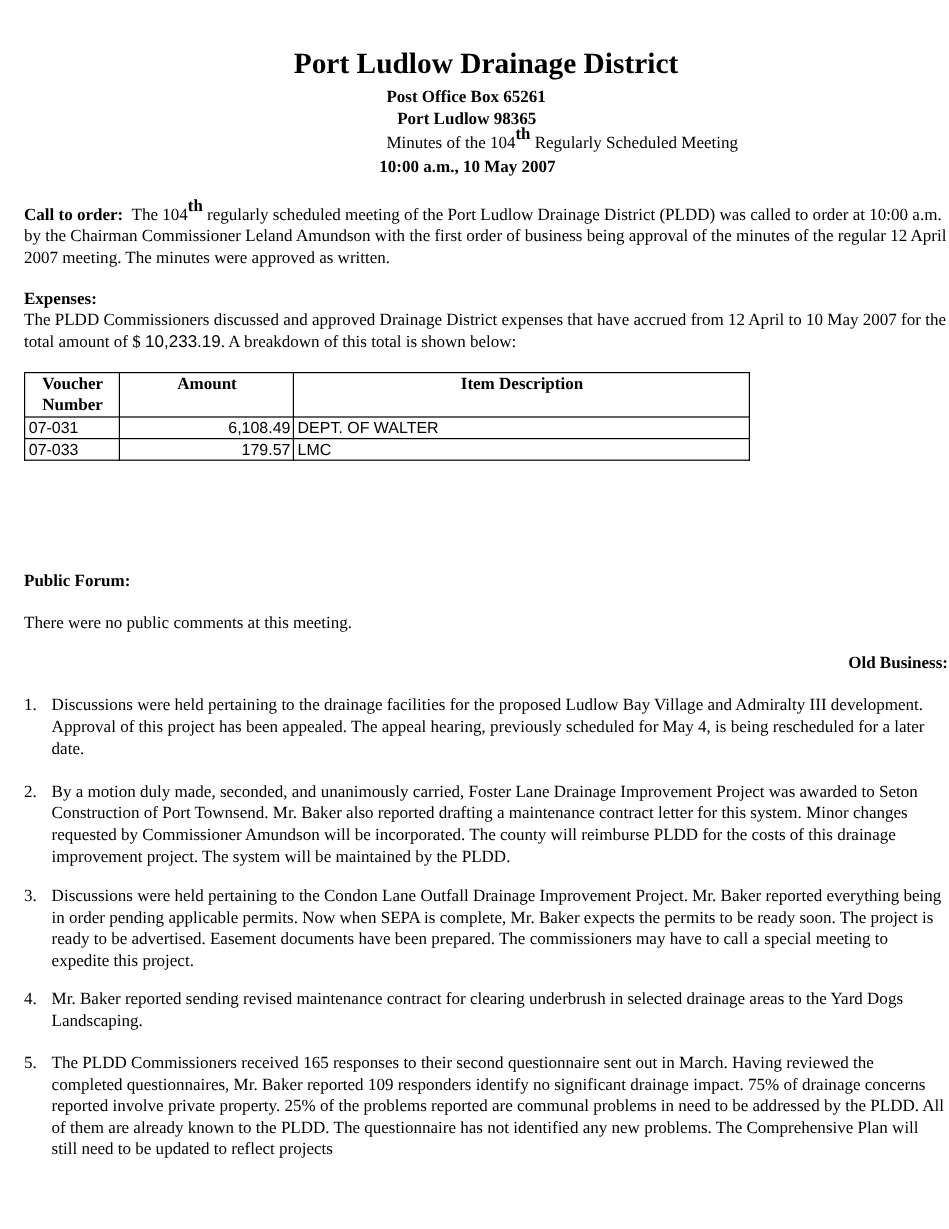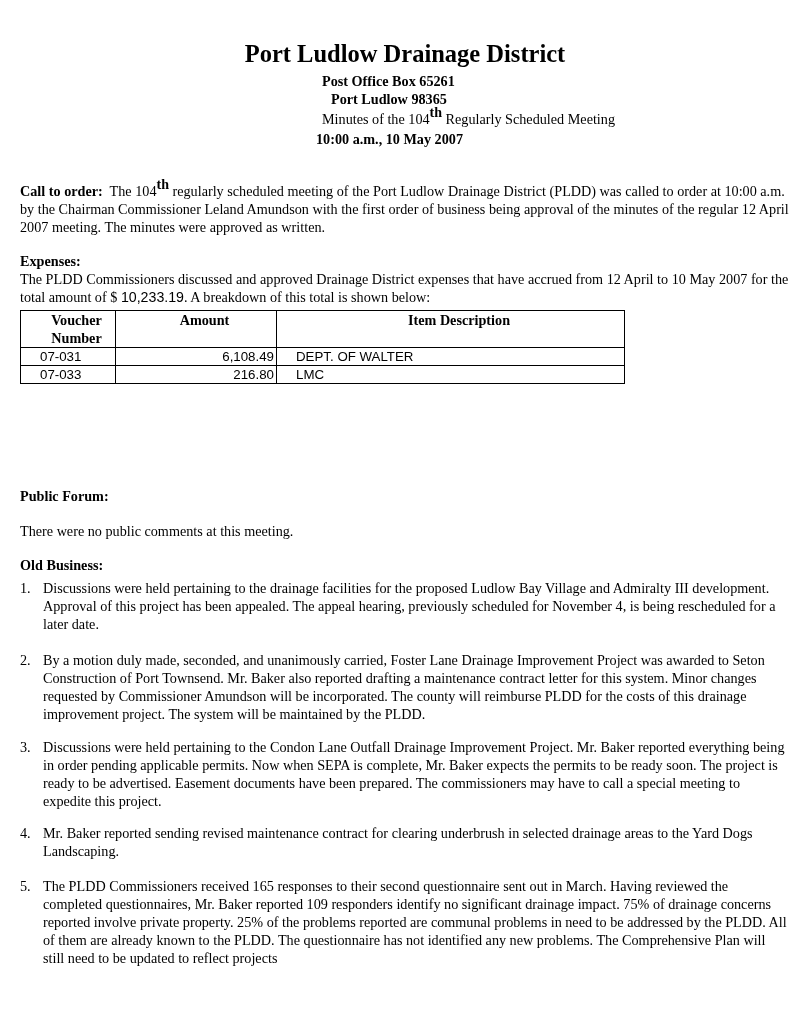--- a/index.html
+++ b/index.html
@@ -2,25 +2,25 @@
 <html><head>
 <meta charset="utf-8">
 <style>
   html, body { margin:0; padding:0; background:#ffffff; }
   body { width:791px; height:1024px; position:relative; overflow:hidden;
          font-family:"Liberation Serif", serif; color:#000; font-size:14.2px; }
   .abs { position:absolute; white-space:nowrap; }
   .title { left:0; width:810px; text-align:center; top:40px; font-size:24.5px; font-weight:bold; }
   .addr { font-weight:bold; font-size:14.2px; }
   sup { font-size:14px; line-height:0; position:relative; top:-1px; vertical-align:super;font-weight:bold; }
-  .para { position:absolute; left:20px; width:770px; line-height:18px; white-space:normal;margin-top:12px; }
+  .para { position:absolute; left:20px; width:770px; line-height:18px; white-space:normal; }
   .bold { font-weight:bold; }
   .sans { font-family:"Liberation Sans", sans-serif; }
   table.exp { position:absolute; left:20px; top:310px; border-collapse:collapse; width:605px; }
-  table.exp td, table.exp th { border:1.3px solid #000; padding:0 2px 0 19px; height:17px; line-height:17px; font-size:13.3px;margin-top:12px; }
+  table.exp td, table.exp th { border:1.3px solid #000; padding:0 2px 0 3px; height:17px; line-height:17px; font-size:13.3px;margin-top:12px; }
   table.exp th { font-family:"Liberation Serif", serif; font-weight:bold; vertical-align:top; font-size:14.2px; line-height:18px; height:36px; }
   table.exp td { font-family:"Liberation Sans", sans-serif; }
   .c1 { width:73px; } .c2 { width:139px; }
   td.amt { text-align:right; }
   .list { position:absolute; left:20px; width:770px; line-height:18px; }
   .li { position:relative; padding-left:23px; }
   .li .num { position:absolute; left:0; top:0; }
 </style>
 </head>
 <body>
@@ -47,35 +47,35 @@
       </tr>
     </thead>
     <tbody>
       <tr>
         <td>07-031</td>
         <td class="amt">6,108.49</td>
         <td>DEPT. OF WALTER</td>
       </tr>
       <tr>
         <td>07-033</td>
-        <td class="amt">216.80</td>
+        <td class="amt">179.57</td>
         <td>LMC</td>
       </tr>
     </tbody>
   </table>
 
   <div class="para bold" style="top:475px;">Public Forum:</div>
   <div class="para" style="top:510px;">There were no public comments at this meeting.</div>
 
-  <div class="para bold" style="top:544px;">Old Business:</div>
+  <div class="para bold" style="top:544px;text-align:right;">Old Business:</div>
 
   <div class="list" style="top:579px;">
     <div class="li">
       <span class="num">1.</span>
-      <span>Discussions were held pertaining to the drainage facilities for the proposed Ludlow Bay Village and Admiralty III development.  Approval of this project has been appealed.  The appeal hearing, previously scheduled for November 4, is being rescheduled for a later date.</span>
+      <span>Discussions were held pertaining to the drainage facilities for the proposed Ludlow Bay Village and Admiralty III development.  Approval of this project has been appealed.  The appeal hearing, previously scheduled for May 4, is being rescheduled for a later date.</span>
     </div>
   </div>
   <div class="list" style="top:651px;">
     <div class="li">
       <span class="num">2.</span>
       <span>By a motion duly made, seconded, and unanimously carried, Foster Lane Drainage Improvement Project was awarded to Seton Construction of Port Townsend.  Mr. Baker also reported drafting a maintenance contract letter for this system.  Minor changes requested by Commissioner Amundson will be incorporated.  The county will reimburse PLDD for the costs of this drainage improvement project.  The system will be maintained by the PLDD.</span>
     </div>
   </div>
   <div class="list" style="top:738px;">
     <div class="li">

